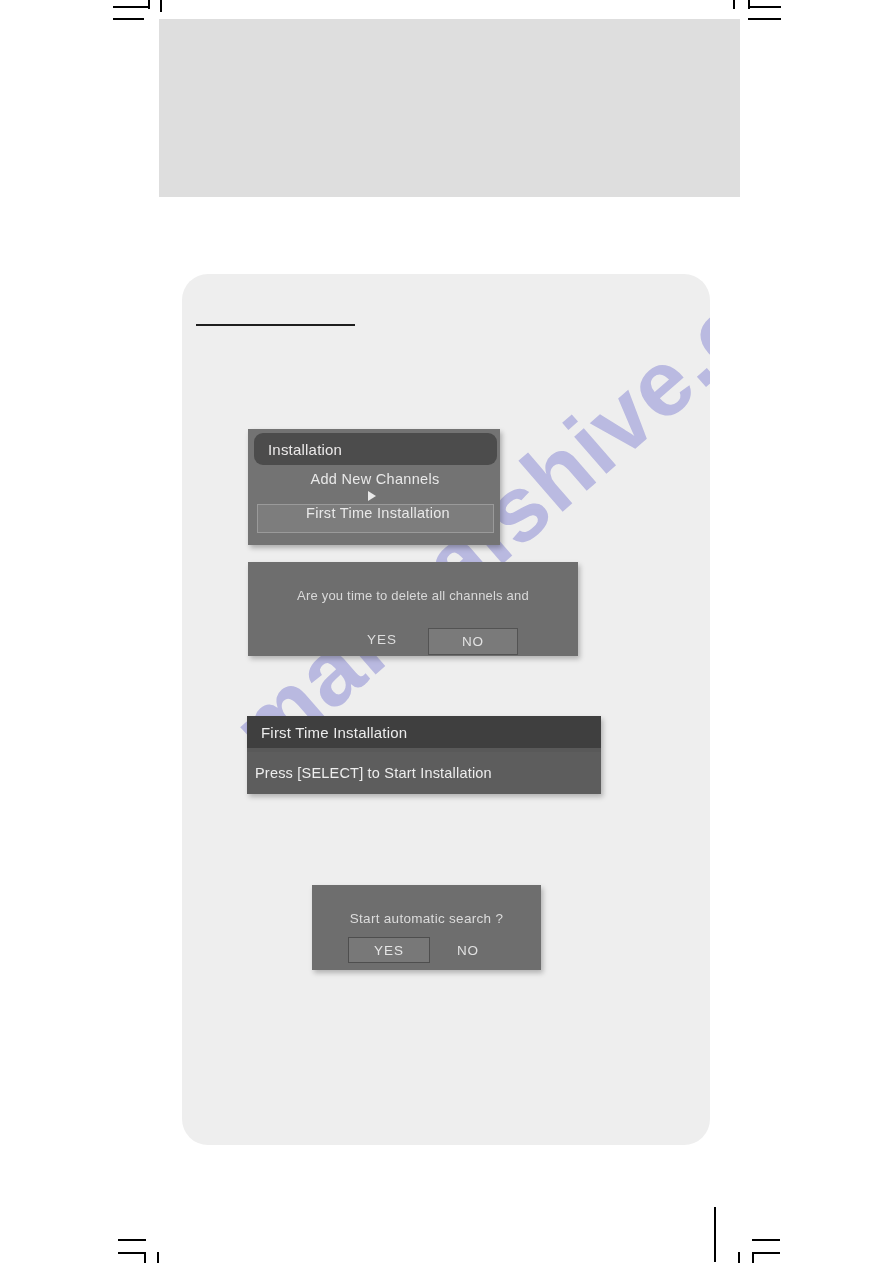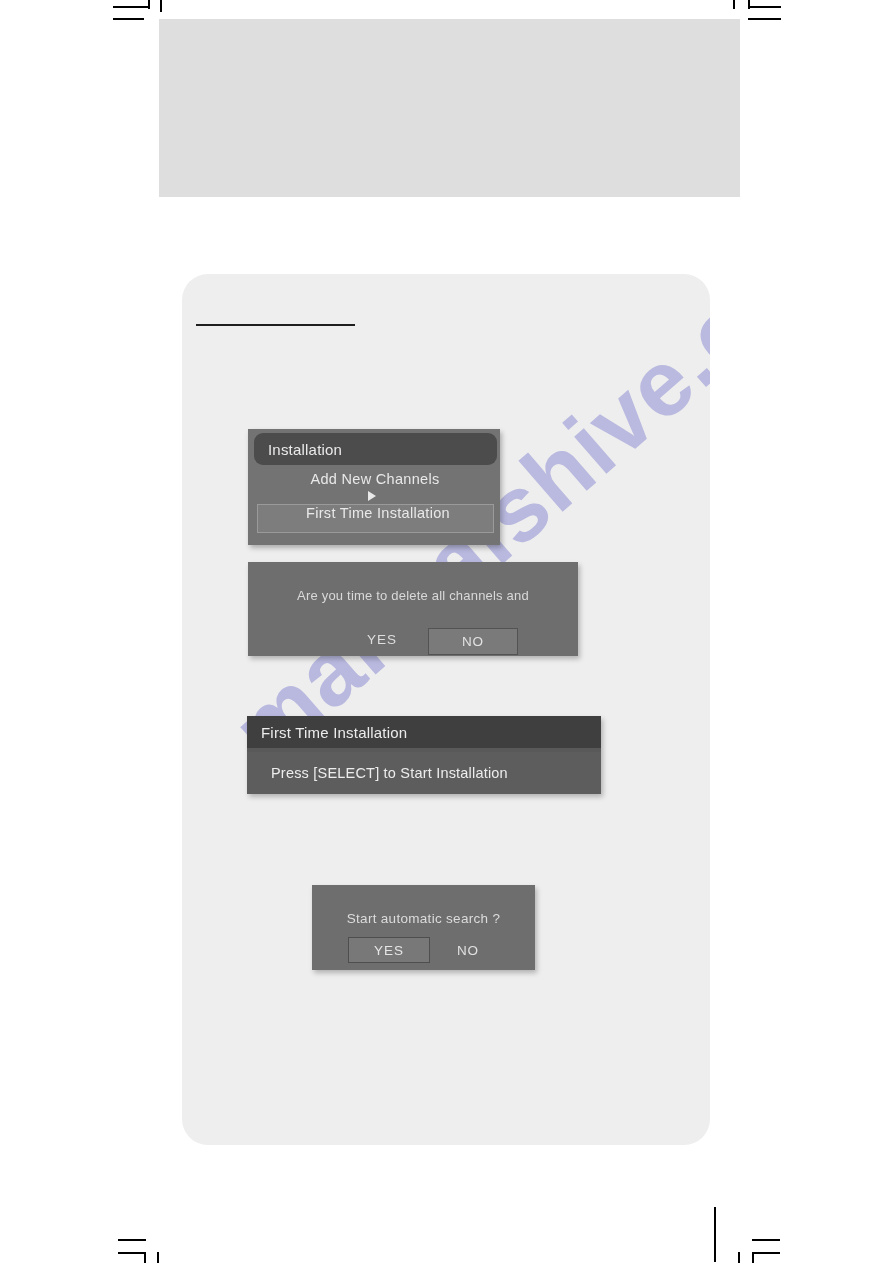--- a/index.html
+++ b/index.html
@@ -218,34 +218,35 @@
     position: absolute;
     left: 0;
     top: 36px;
     width: 100%;
     height: 42px;
     background: #5d5d5d;
     display: flex;
     align-items: center;
   }
   #osd-first-time-body .osd-body-text {
-    padding-left: 24px;
+    padding-left: 8px;
     font-size: 14.5px;
     color: #ededed;
     letter-spacing: 0.2px;
   }
 
   
   #osd-auto-search {
     left: 130px;
     top: 611px;
     width: 223px;
     height: 85px;
     background: #6e6e6e;
     box-shadow: 2px 3px 5px rgba(0,0,0,0.25);
+    padding-left: 6px;
   }
   #osd-auto-search-question {
     position: absolute;
     left: 0;
     top: 26px;
     width: 100%;
     text-align: center;
     font-size: 13.5px;
     color: #dcdcdc;
     letter-spacing: 0.3px;

